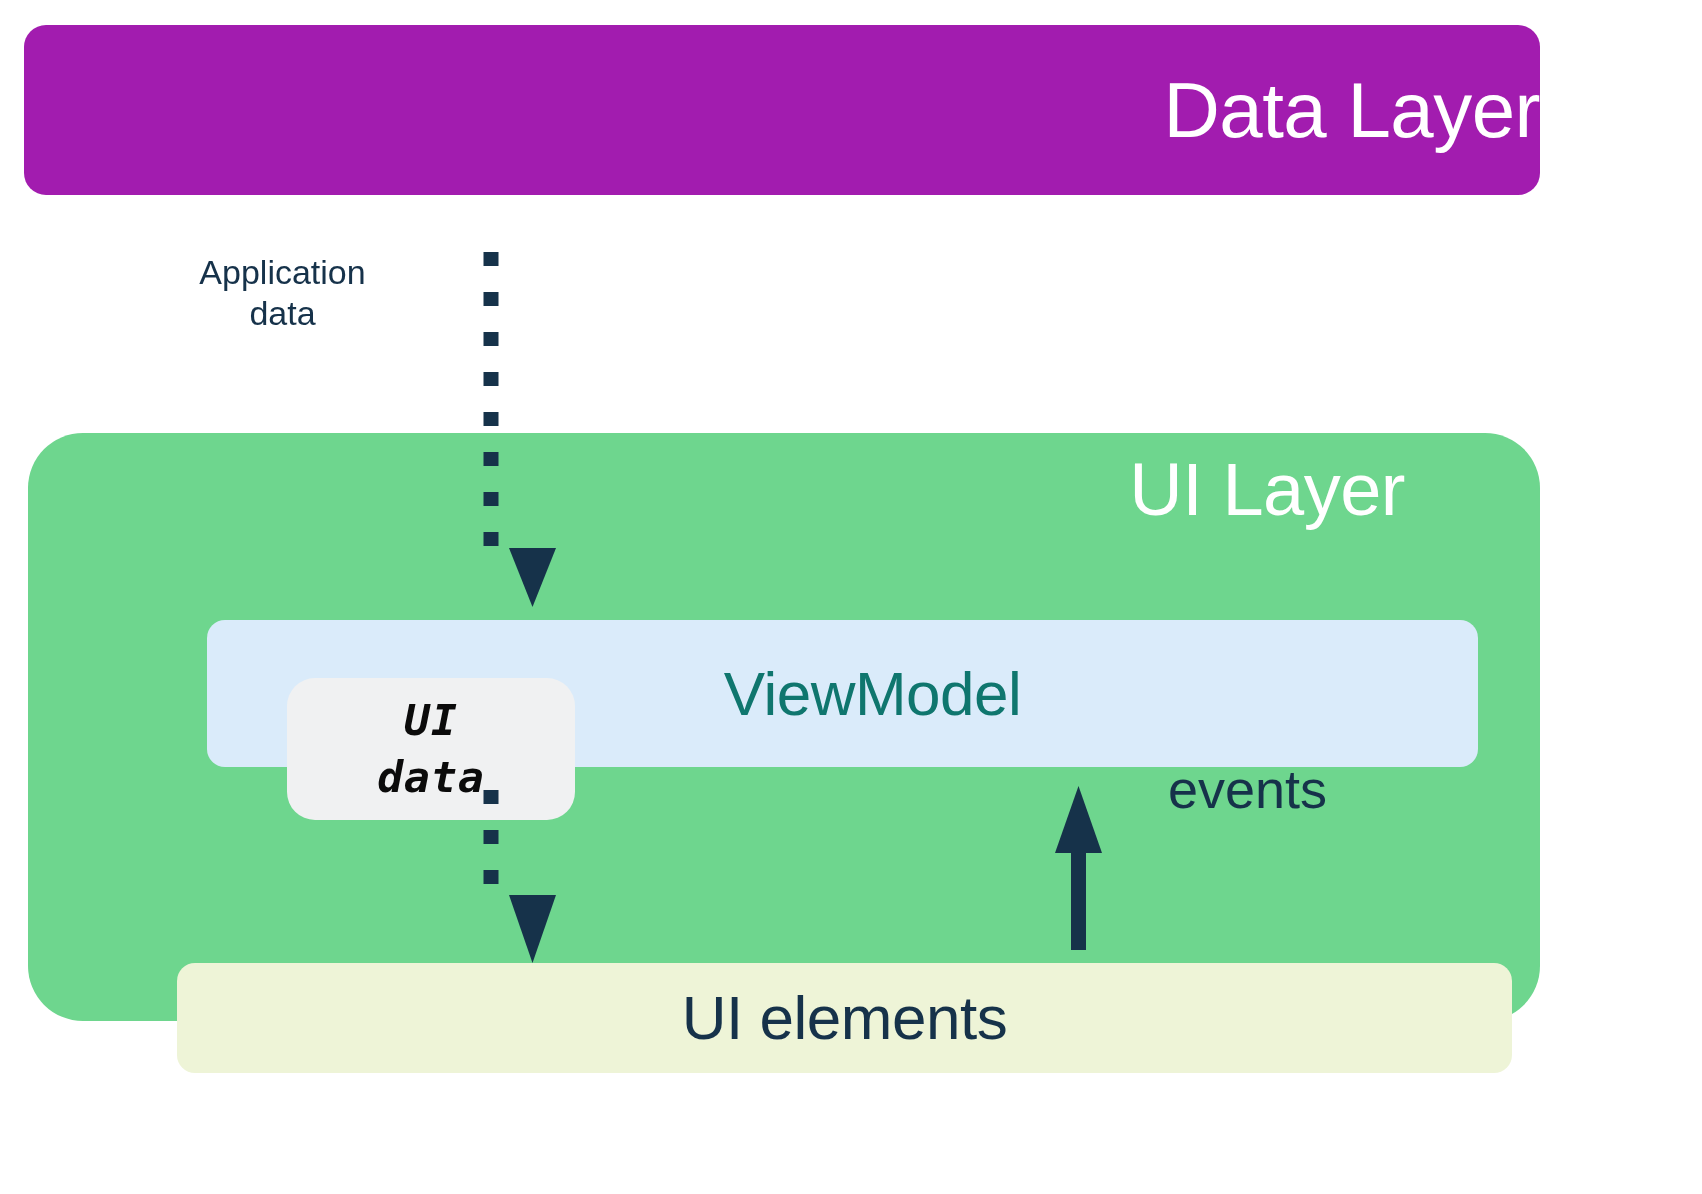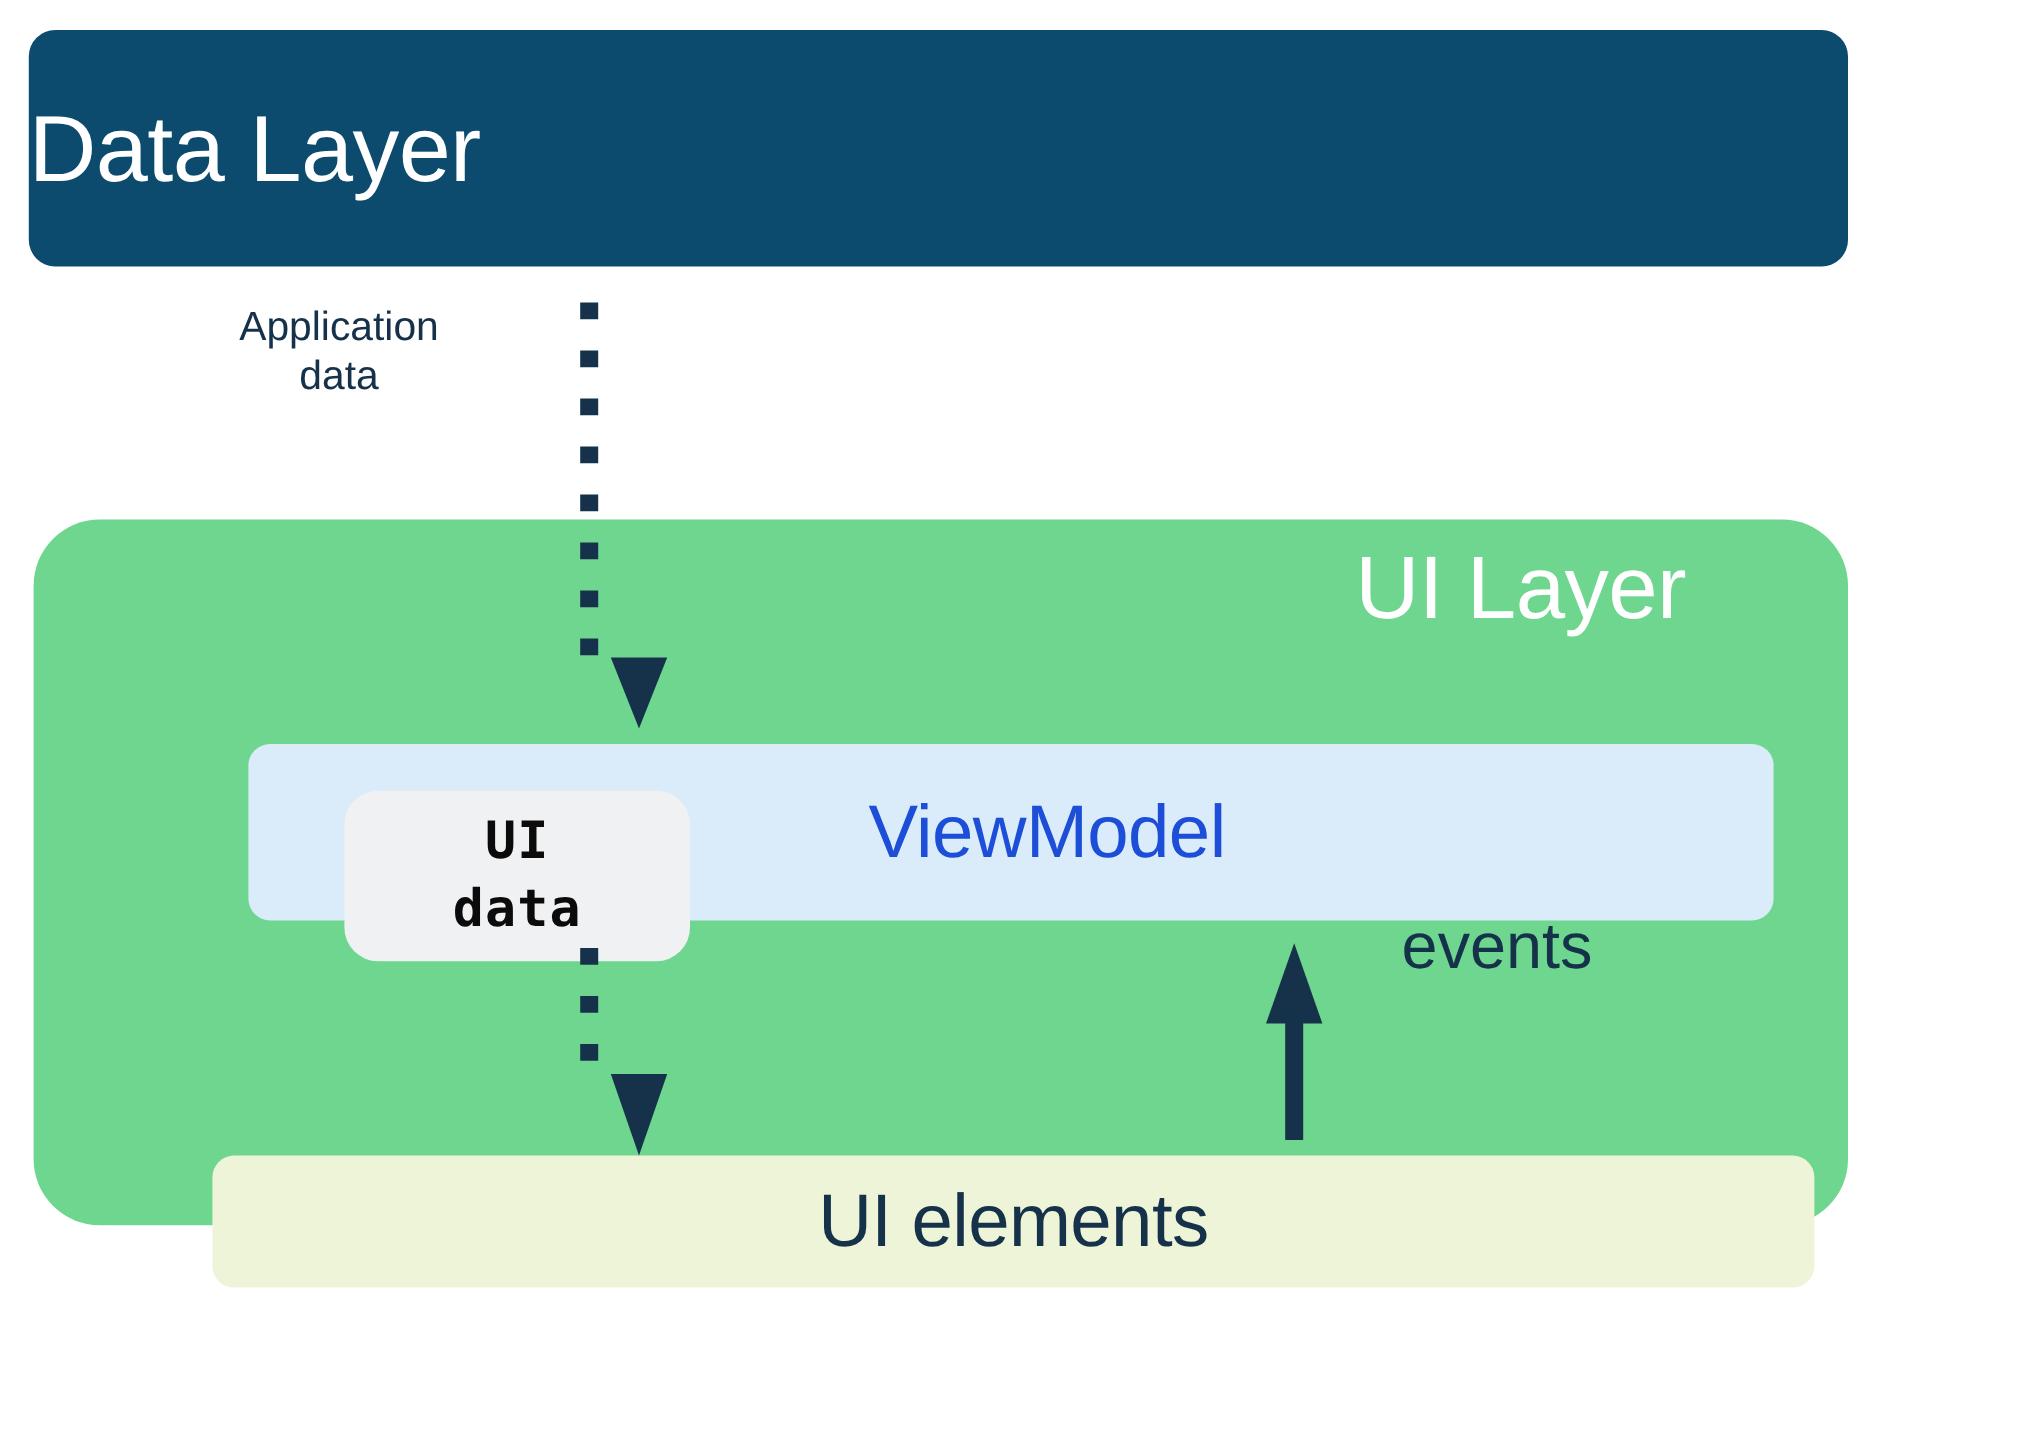--- a/index.html
+++ b/index.html
@@ -18,26 +18,26 @@
     height: 1194px;
     background: #ffffff;
   }
 
   
   .data-layer-box {
     position: absolute;
     left: 24px;
     top: 25px;
     width: 1516px;
-    height: 197px;
-    background: #0c4a6e;
+    height: 170px;
+    background: #a21caf;
     border-radius: 22px;
     display: flex;
     align-items: center;
-    justify-content: flex-start;
+    justify-content: flex-end;
   }
   .data-layer-title {
     color: #ffffff;
     font-size: 78px;
     font-weight: 400;
     letter-spacing: -0.5px;
     line-height: 1;
   }
 
   
@@ -81,42 +81,43 @@
     top: 620px;
     width: 1271px;
     height: 147px;
     background: #daebfa;
     border-radius: 18px;
     display: flex;
     align-items: center;
     justify-content: center;
   }
   .viewmodel-label {
-    color: #1d4ed8;
+    color: #0f766e;
     font-size: 62px;
     font-weight: 400;
     letter-spacing: -0.5px;
     line-height: 1;
     padding-left: 60px;
   }
 
   
   .ui-state-chip {
     position: absolute;
     left: 287px;
-    top: 659px;
+    top: 678px;
     width: 288px;
     height: 142px;
     background: #f0f1f2;
     border-radius: 28px;
     display: flex;
     flex-direction: column;
     align-items: center;
     justify-content: center;
     gap: 2px;
+    font-style: italic;
   }
   .ui-state-line {
     font-family: "DejaVu Sans Mono", "Liberation Mono", monospace;
     color: #0b0b0b;
     font-size: 43px;
     font-weight: 700;
     line-height: 1.28;
     letter-spacing: 1px;
   }
 

